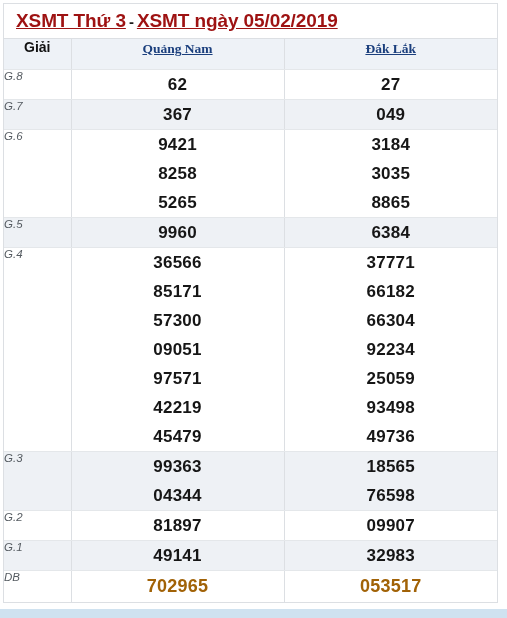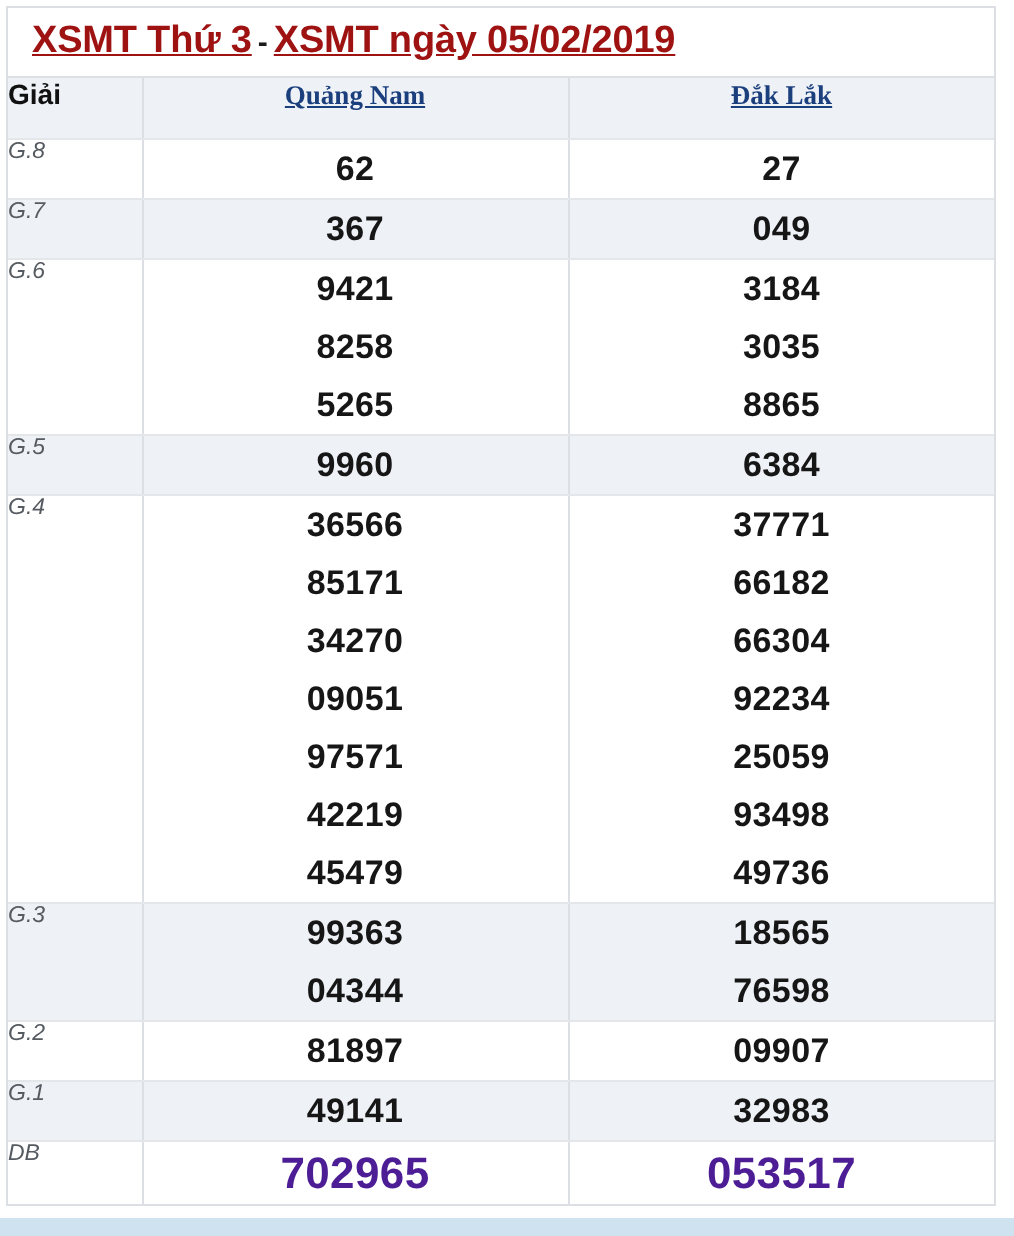--- a/index.html
+++ b/index.html
@@ -92,21 +92,21 @@
   table.results tr:last-child td {
     border-bottom: none;
   }
 
   
   thead tr {
     background: #eef2f7;
   }
   th.prize-head {
     height: 20px;
-    text-align: left;
+    text-align: center;
     padding-left: 12px;
     color: #111111;
     font-size: 14px;
     font-weight: bold;
     vertical-align: middle;
   }
   th.prov-head {
     height: 30px;
     text-align: center;
     vertical-align: middle;
@@ -139,22 +139,22 @@
   }
   .val {
     display: block;
     font-size: 17px;
     font-weight: bold;
     color: #161616;
     line-height: 29px;
     letter-spacing: 0.2px;
   }
   .val.db {
-    color: #4c1d95;
-    font-size: 22px;
+    color: #a16207;
+    font-size: 18px;
     line-height: 31px;
   }
 </style>
 </head>
 <body>
 
 <div class="page">
 
   <div class="table-wrap">
 
@@ -220,21 +220,21 @@
             </td>
             <td class="vals-cell">
               <span class="val">6384</span>
             </td>
           </tr>
           <tr class="row-plain">
             <td class="prize-cell">G.4</td>
             <td class="vals-cell">
               <span class="val">36566</span>
               <span class="val">85171</span>
-              <span class="val">34270</span>
+              <span class="val">57300</span>
               <span class="val">09051</span>
               <span class="val">97571</span>
               <span class="val">42219</span>
               <span class="val">45479</span>
             </td>
             <td class="vals-cell">
               <span class="val">37771</span>
               <span class="val">66182</span>
               <span class="val">66304</span>
               <span class="val">92234</span>

